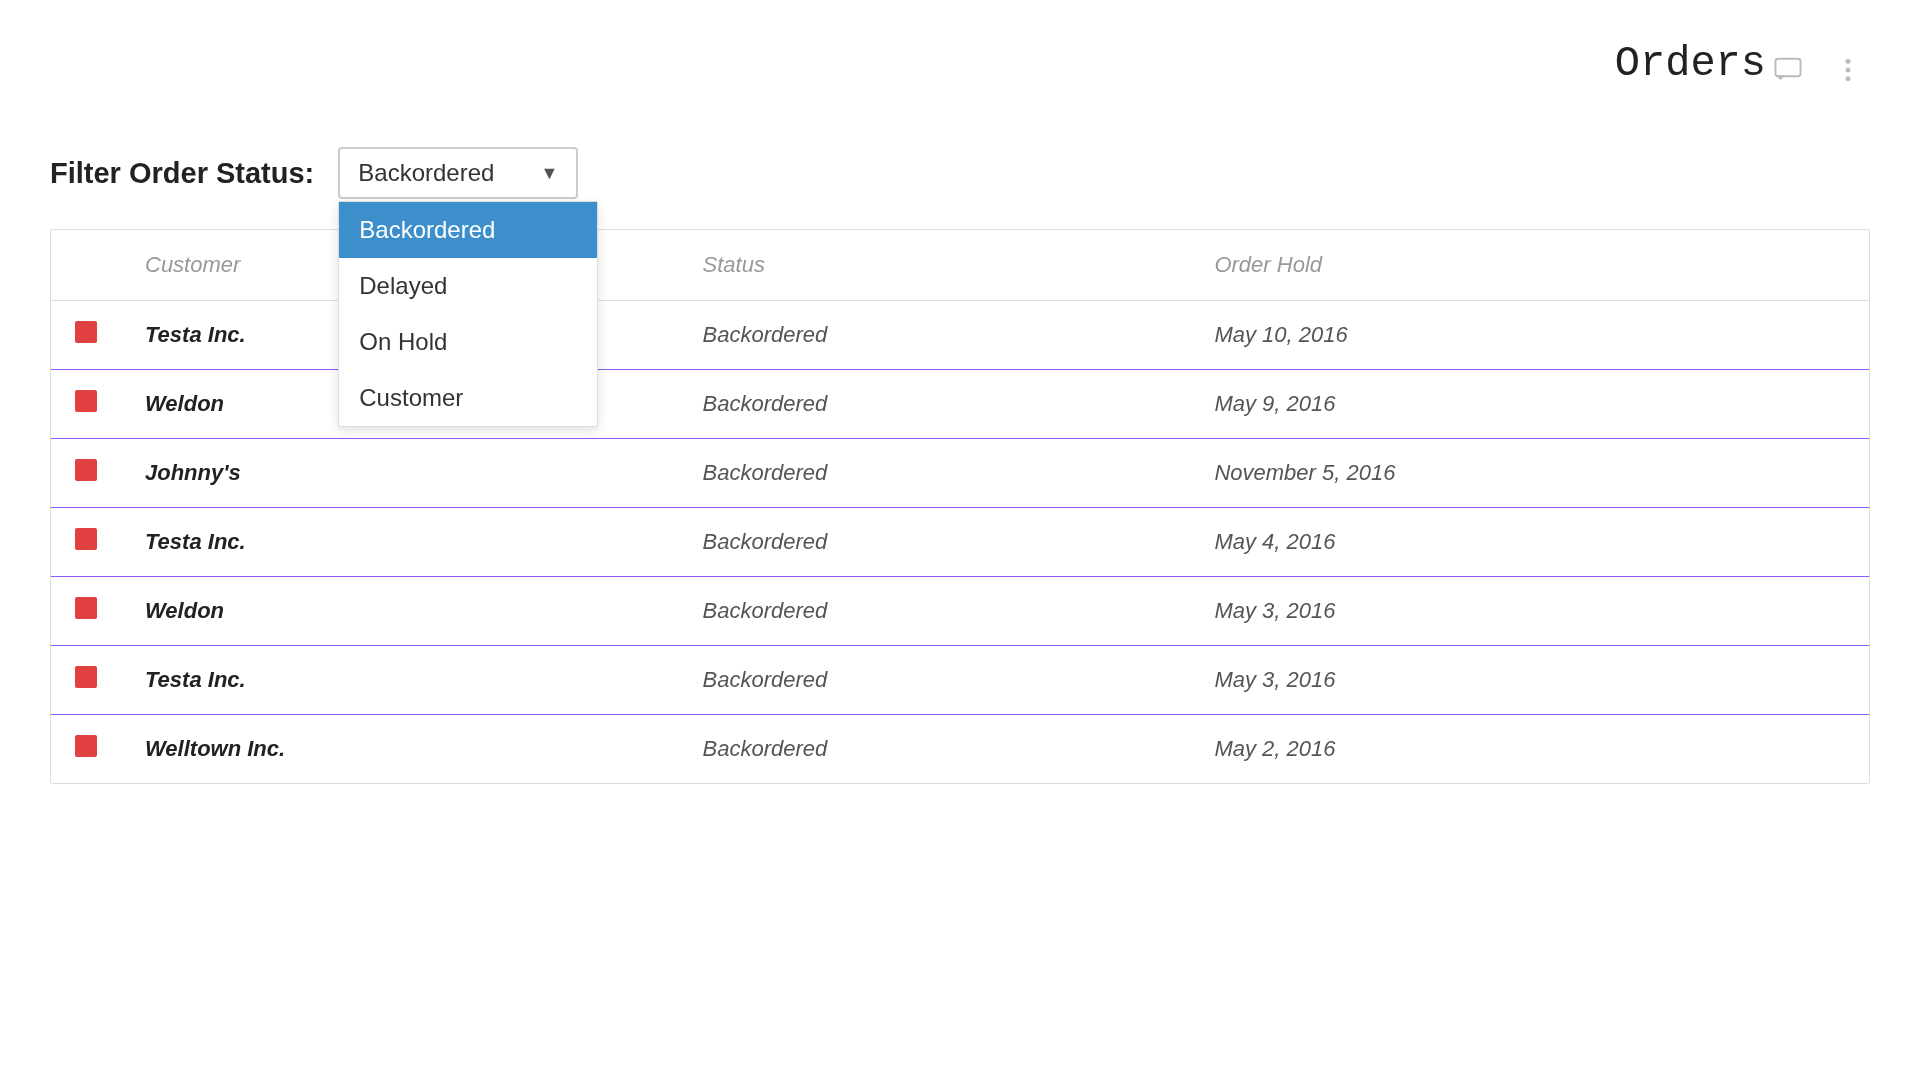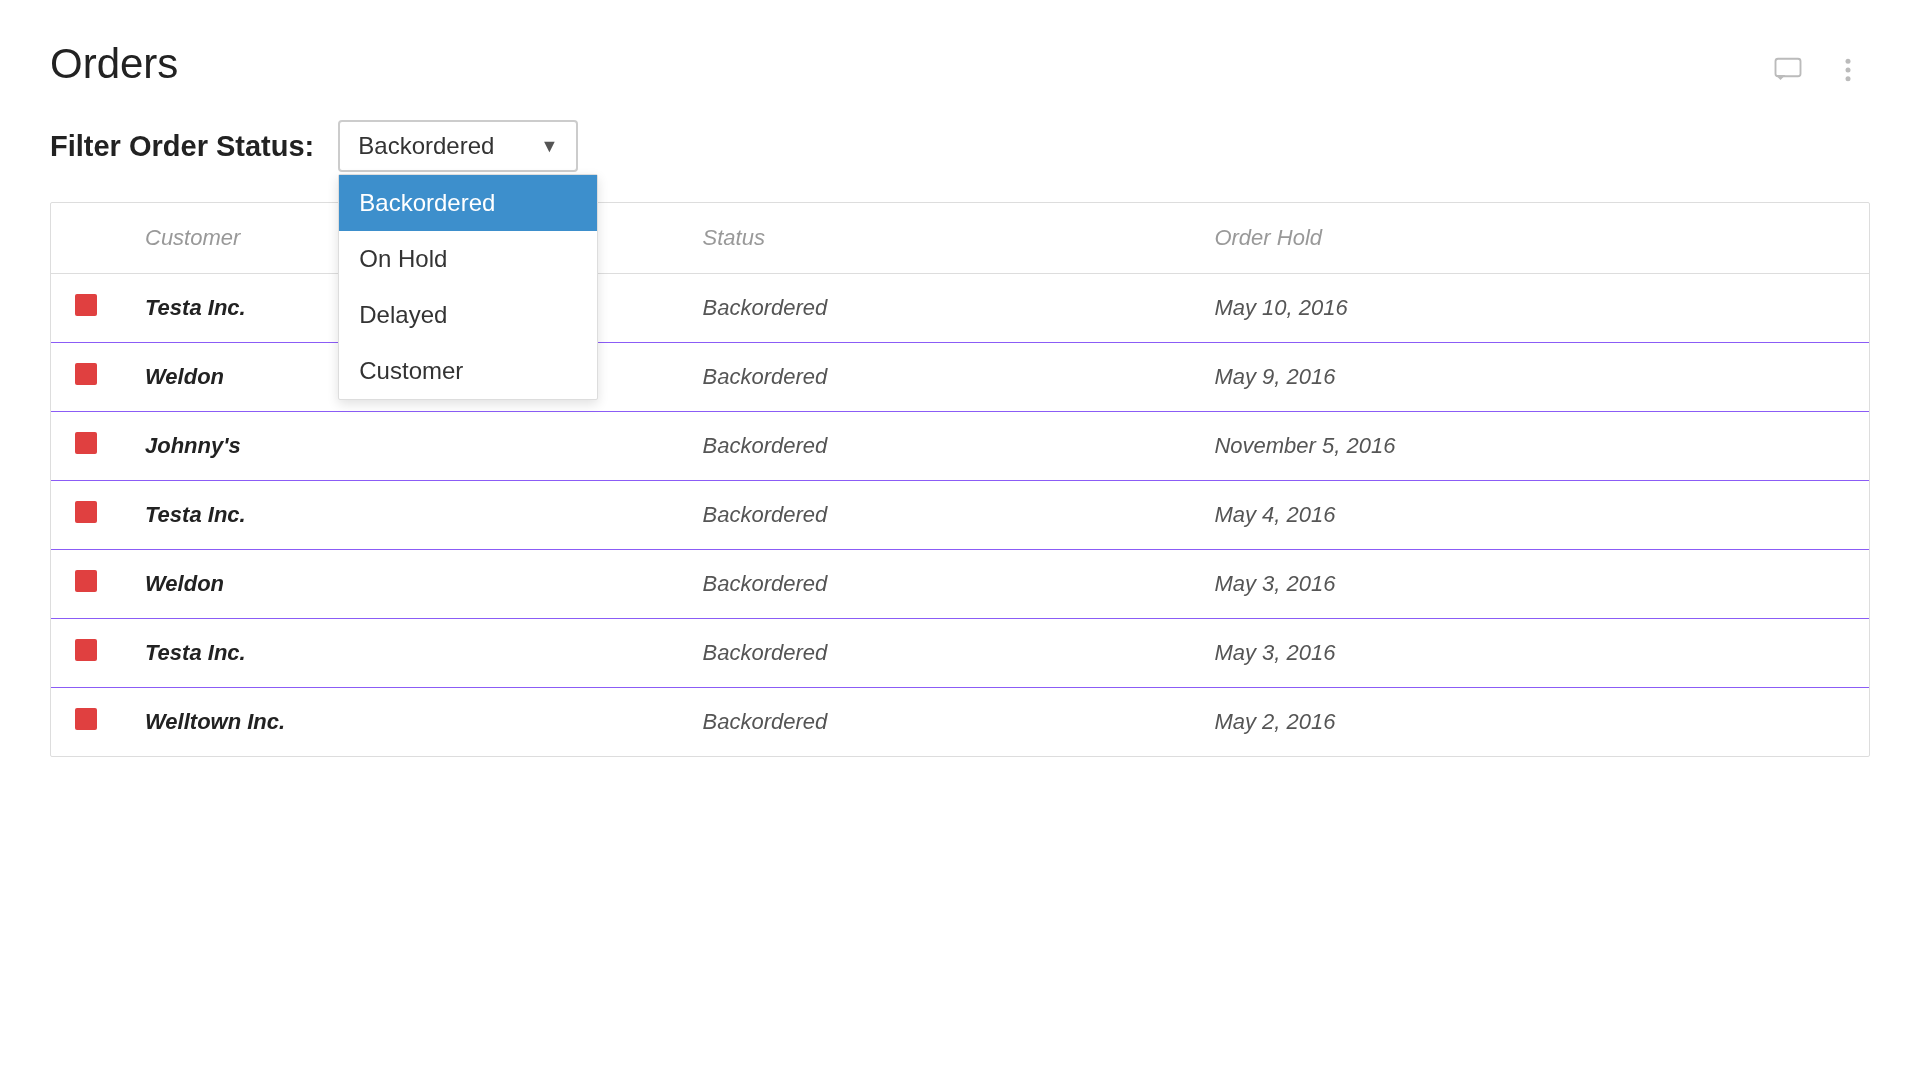--- a/index.html
+++ b/index.html
@@ -12,23 +12,24 @@
       font-family: -apple-system, BlinkMacSystemFont, 'Segoe UI', Arial, sans-serif;
       background: #ffffff;
       color: #333;
       width: 1920px;
       min-height: 1076px;
       padding: 40px 50px;
     }
 
     .page-header {
       display: flex;
-      justify-content: space-between;
+      justify-content: flex-end;
       align-items: flex-start;
-      margin-bottom: 28px;
+      margin-bottom: 55px;
+      font-family: Liberation Mono, monospace;
     }
 
     .page-title {
       font-size: 42px;
       font-weight: 400;
       color: #222;
     }
 
     .header-actions {
       display: flex;
@@ -215,22 +216,22 @@
 
 <div class="filter-row">
   <span class="filter-label">Filter Order Status:</span>
   <div class="dropdown-wrapper">
     <div class="dropdown-trigger">
       <span>Backordered</span>
       <span class="chevron">▼</span>
     </div>
     <div class="dropdown-menu">
       <div class="dropdown-item selected">Backordered</div>
+      <div class="dropdown-item">Delayed</div>
       <div class="dropdown-item">On Hold</div>
-      <div class="dropdown-item">Delayed</div>
       <div class="dropdown-item">Customer</div>
     </div>
   </div>
 </div>
 
 <div class="table-container">
   <table>
     <thead>
       <tr>
         <th></th>

